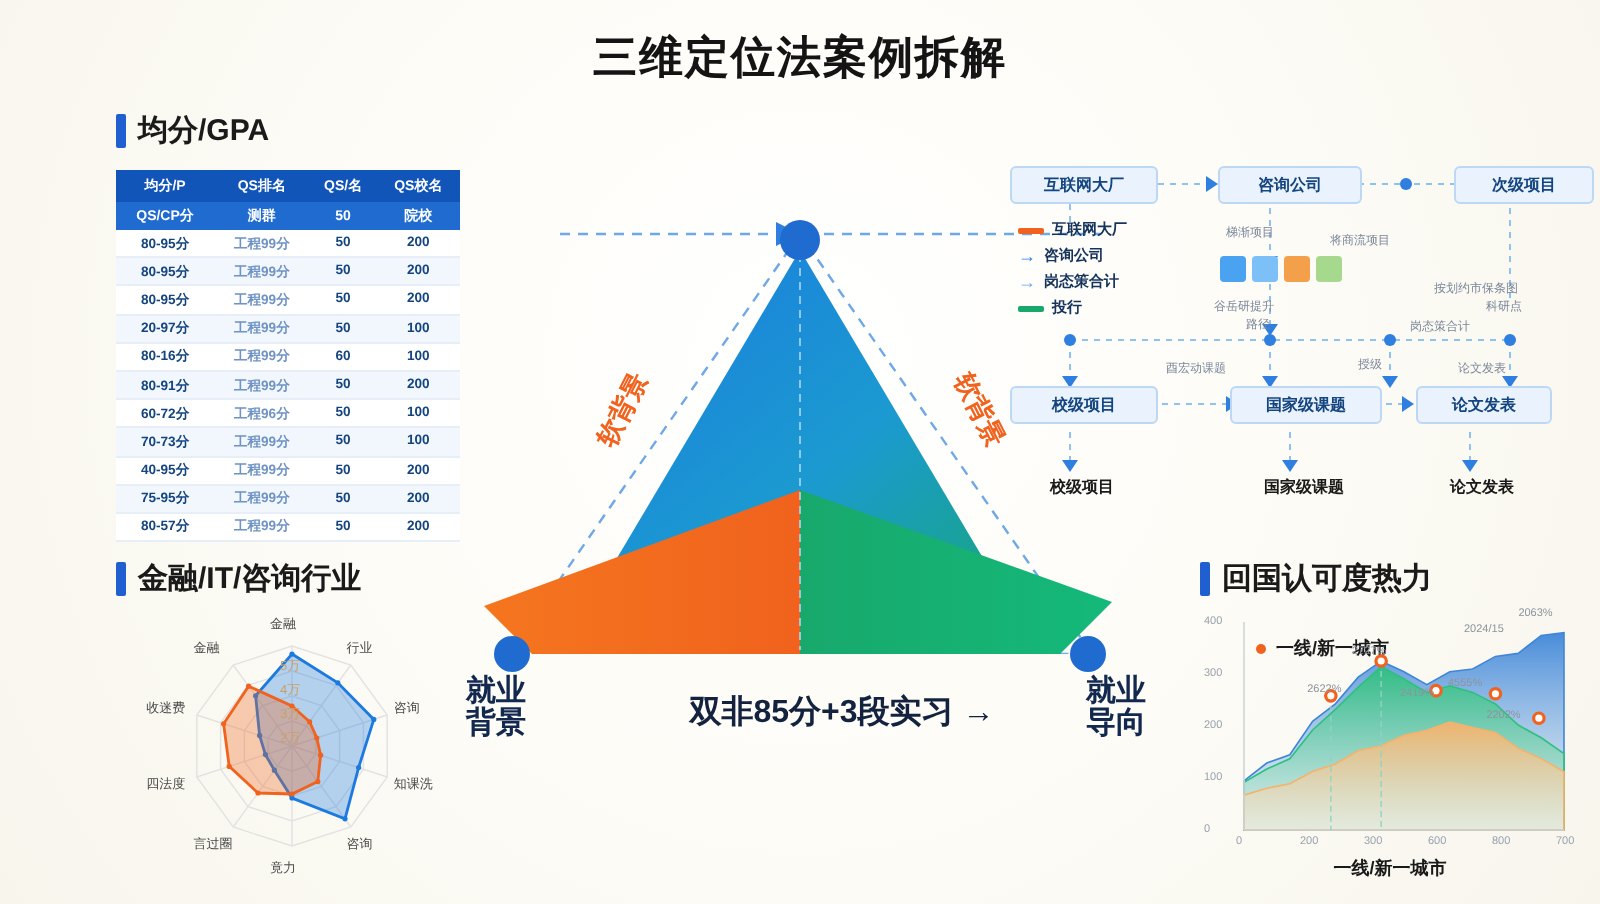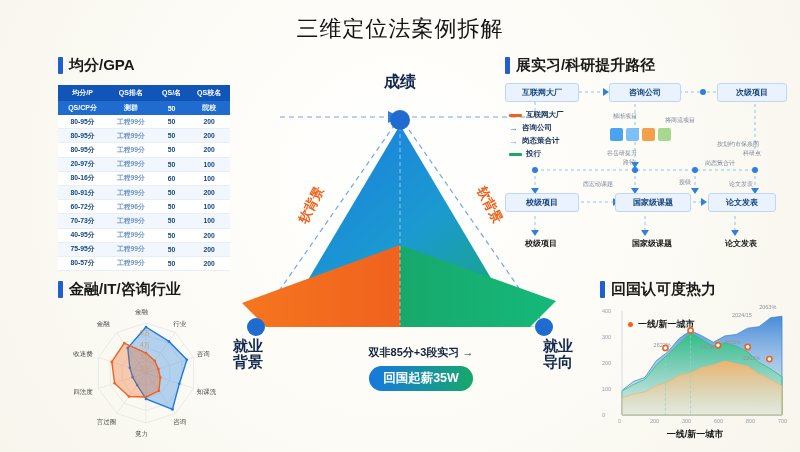--- a/index.html
+++ b/index.html
@@ -18,21 +18,21 @@
   .sec-title{
     position:absolute;display:flex;align-items:center;gap:6px;
     font-weight:bold;color:#1a1a1a;white-space:nowrap;
   }
   .sec-title .bar{
     display:inline-block;width:5px;height:17px;background:#1f5fd0;border-radius:1px;
   }
   
   #main-title{
     position:absolute;left:0;right:0;top:14px;text-align:center;
-    font-size:22px;font-weight:normal;color:#141414;letter-spacing:1px;
+    font-size:22px;font-weight:bold;color:#141414;letter-spacing:1px;
   }
   
   #tbl-wrap{position:absolute;left:58px;top:85px;width:172px;}
   table{border-collapse:collapse;width:100%;font-size:6.6px;}
   thead tr.h1 th{background:#1155b8;color:#fff;font-weight:bold;padding:3px 1px;text-align:center;font-size:7px;}
   thead tr.h2 th{background:#1f6bd0;color:#fff;font-weight:bold;padding:2px 1px;text-align:center;font-size:7px;}
   tbody td{padding:1.6px 1px;text-align:center;color:#14457f;font-weight:bold;font-size:6.8px;border-bottom:1px solid #e8eef7;}
   tbody tr:nth-child(odd){background:#ffffff;}
   tbody tr:nth-child(even){background:#f2f7fd;}
   tbody td.blur{color:#6f93c4;filter:blur(.35px);}
@@ -43,21 +43,21 @@
   #center-box{
     position:absolute;left:345px;top:262px;width:170px;text-align:left;
     color:#fff;font-weight:bold;line-height:1.25;
   }
   #center-box .l1{font-size:11px;}
   #center-box .l2{font-size:11px;padding-left:10px;}
   #center-box .row3{display:flex;align-items:baseline;gap:18px;margin-top:1px;}
   #center-box .ret{font-size:15px;}
   #center-box .sal{font-size:26px;letter-spacing:-1px;}
   #caption{position:absolute;left:325px;top:345px;width:192px;text-align:center;}
-  #caption .c1,#caption .c2{font-size:11px;font-weight:bold;color:#13233f;line-height:1.45;text-align:center;}
+  #caption .c1,#caption .c2{font-size:16px;font-weight:bold;color:#13233f;line-height:1.45;text-align:center;}
   #cap-pill{
     display:inline-block;margin-top:5px;padding:4px 14px;border-radius:14px;
     color:#fff;font-size:12.5px;font-weight:bold;
     background:linear-gradient(90deg,#1878e0 0%,#17a86a 100%);
   }
   
   #radar-wrap{position:absolute;left:58px;top:305px;width:175px;height:130px;}
   .radar-lbl{position:absolute;font-size:6.5px;color:#4a4a4a;white-space:nowrap;filter:blur(.25px);}
   
   #flow{position:absolute;left:505px;top:80px;width:290px;height:190px;}
@@ -211,39 +211,37 @@
 
     <rect x="0" y="232" width="360" height="34" fill="#fdfcf7"></rect>
 
     <line x1="180" y1="32" x2="180" y2="230" stroke="#bfe0ff" stroke-width="1" stroke-dasharray="4 3" opacity=".7"></line>
 
     <circle cx="180" cy="25" r="10" fill="#1f6bd0"></circle>
     <circle cx="36" cy="232" r="9" fill="#1f6bd0"></circle>
     <circle cx="324" cy="232" r="9" fill="#1f6bd0"></circle>
   </svg>
 
-  <div class="vertex-lbl" style="left:350px;top:74px;width:100px;font-size:16px;">成绩</div>
 
   <div class="vertex-lbl" style="left:218px;top:338px;width:60px;font-size:15px;">
     <div>就业</div>
     <div>背景</div>
   </div>
 
   <div class="vertex-lbl" style="left:528px;top:338px;width:60px;font-size:15px;">
     <div>就业</div>
     <div>导向</div>
   </div>
 
   <div class="side-lbl" style="left:292px;top:196px;color:#f0621d;transform:rotate(-63deg);transform-origin:center;">软背景</div>
   <div class="side-lbl" style="left:470px;top:196px;color:#f0621d;transform:rotate(63deg);transform-origin:center;">软背景</div>
 
 
   <div id="caption">
     <div class="c1">双非85分+3段实习 →</div>
-    <span id="cap-pill">回国起薪35W</span>
   </div>
 
   <div class="sec-title" style="left:58px;top:280px;font-size:15px;">
     <span class="bar"></span>
     <span>金融/IT/咨询行业</span>
   </div>
   <div id="radar-wrap">
     <svg id="radar-svg" width="175" height="130" viewBox="0 0 175 130">
         <polygon points="88.0,55.5 95.3,57.9 99.9,64.1 99.9,71.9 95.3,78.1 88.0,80.5 80.7,78.1 76.1,71.9 76.1,64.1 80.7,57.9" fill="none" stroke="#e2e2e2" stroke-width="0.7"></polygon>
         <polygon points="88.0,43.0 102.7,47.8 111.8,60.3 111.8,75.7 102.7,88.2 88.0,93.0 73.3,88.2 64.2,75.7 64.2,60.3 73.3,47.8" fill="none" stroke="#e2e2e2" stroke-width="0.7"></polygon>
@@ -293,24 +291,20 @@
         <div class="radar-lbl" style="left: 15.1813px; top: 82.85px;">四法度</div>
         <div class="radar-lbl" style="left: 15.1813px; top: 45.15px;">收迷费</div>
         <div class="radar-lbl" style="left: 38.794px; top: 14.65px;">金融</div>
         <div class="radar-lbl" style="left: 82px; top: 24px; color: rgb(201, 160, 106);">5万</div>
         <div class="radar-lbl" style="left: 82px; top: 36px; color: rgb(201, 160, 106);">4万</div>
         <div class="radar-lbl" style="left: 82px; top: 48px; color: rgb(201, 160, 106);">3万</div>
         <div class="radar-lbl" style="left: 82px; top: 60px; color: rgb(201, 160, 106);">2万</div>
       </div>
   </div>
 
-  <div class="sec-title" style="left:505px;top:56px;font-size:15px;">
-    <span class="bar"></span>
-    <span>展实习/科研提升路径</span>
-  </div>
 
   <div id="flow">
     <svg width="290" height="190" viewBox="0 0 290 190" style="position:absolute;left:0;top:0;">
       <g stroke="#8fc2f0" stroke-width="1" stroke-dasharray="3 3" fill="none">
         <line x1="68" y1="12" x2="98" y2="12"></line>
         <line x1="168" y1="12" x2="196" y2="12"></line>
         <line x1="202" y1="12" x2="228" y2="12"></line>
         <line x1="130" y1="24" x2="130" y2="48"></line>
         <line x1="130" y1="62" x2="130" y2="82"></line>
         <line x1="250" y1="24" x2="250" y2="70"></line>
@@ -338,21 +332,21 @@
         <polygon points="108,118 114,122 108,126"></polygon>
         <polygon points="196,118 202,122 196,126"></polygon>
         <polygon points="26,150 30,156 34,150"></polygon>
         <polygon points="136,150 140,156 144,150"></polygon>
         <polygon points="226,150 230,156 234,150"></polygon>
       </g>
     </svg>
 
     <div class="node" style="left:0px;top:3px;width:62px;">互联网大厂</div>
     <div class="node" style="left:104px;top:3px;width:60px;">咨询公司</div>
-    <div class="node" style="left:212px;top:3px;width:58px;">次级项目</div>
+    <div class="node" style="left:222px;top:3px;width:58px;">次级项目</div>
 
     <div class="dotnode" style="left:195px;top:9px;"></div>
     <div class="dotnode" style="left:27px;top:87px;"></div>
     <div class="dotnode" style="left:127px;top:87px;"></div>
     <div class="dotnode" style="left:187px;top:87px;"></div>
     <div class="dotnode" style="left:247px;top:87px;"></div>
 
     <div class="node" style="left:0px;top:113px;width:62px;">校级项目</div>
     <div class="node" style="left:110px;top:113px;width:64px;">国家级课题</div>
     <div class="node" style="left:203px;top:113px;width:56px;">论文发表</div>

